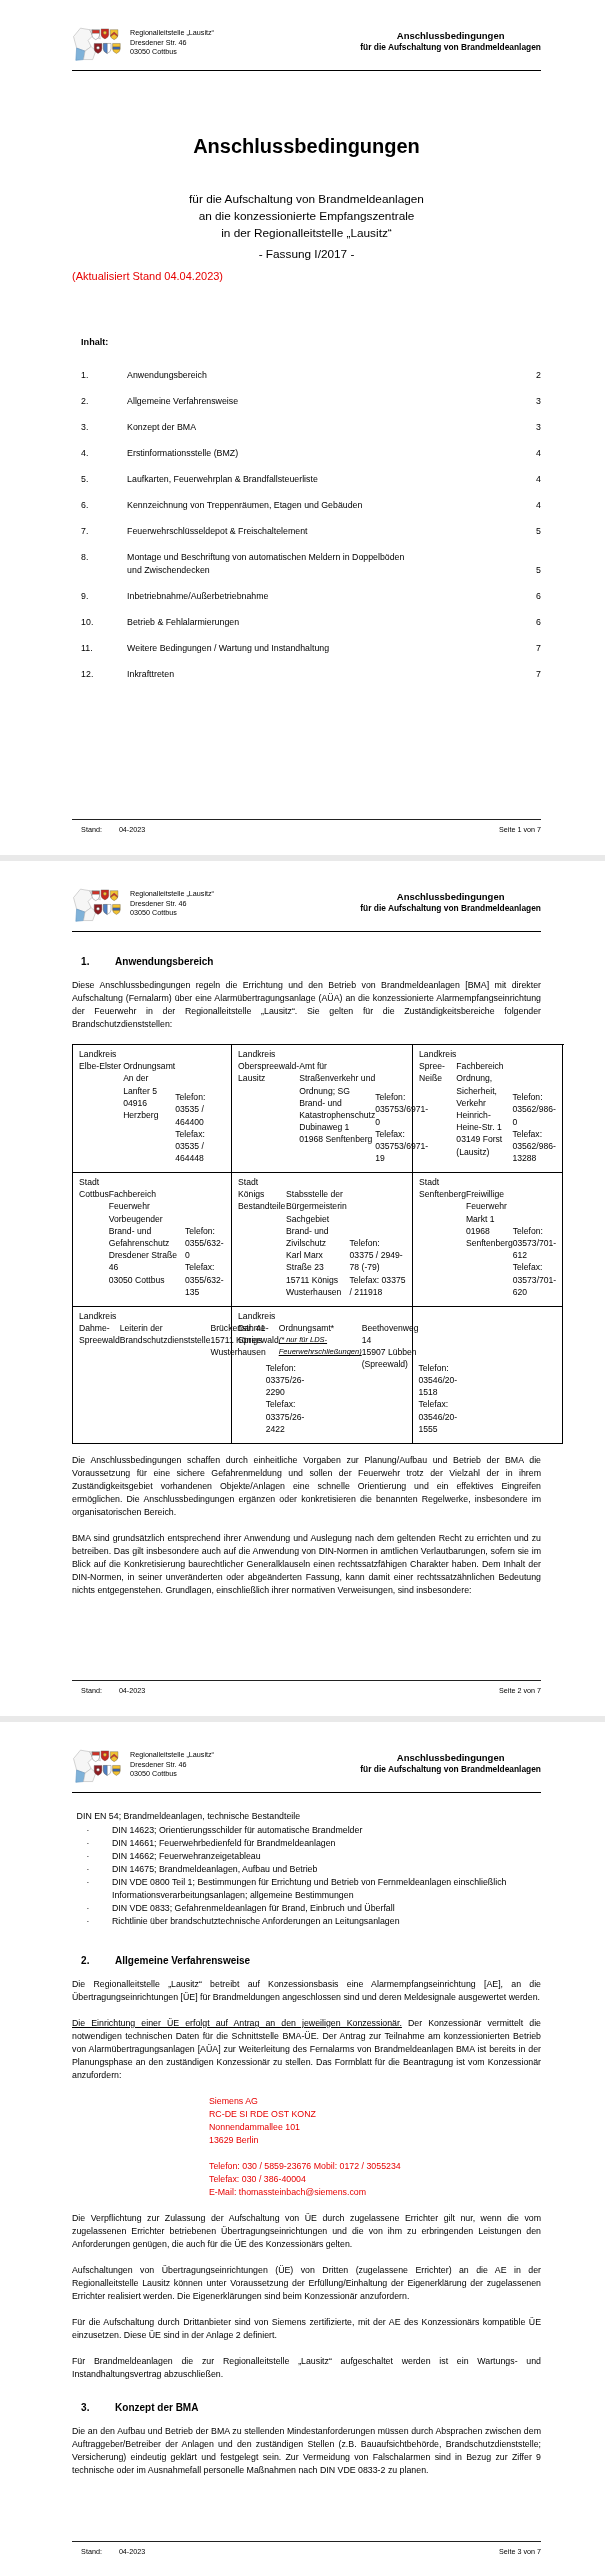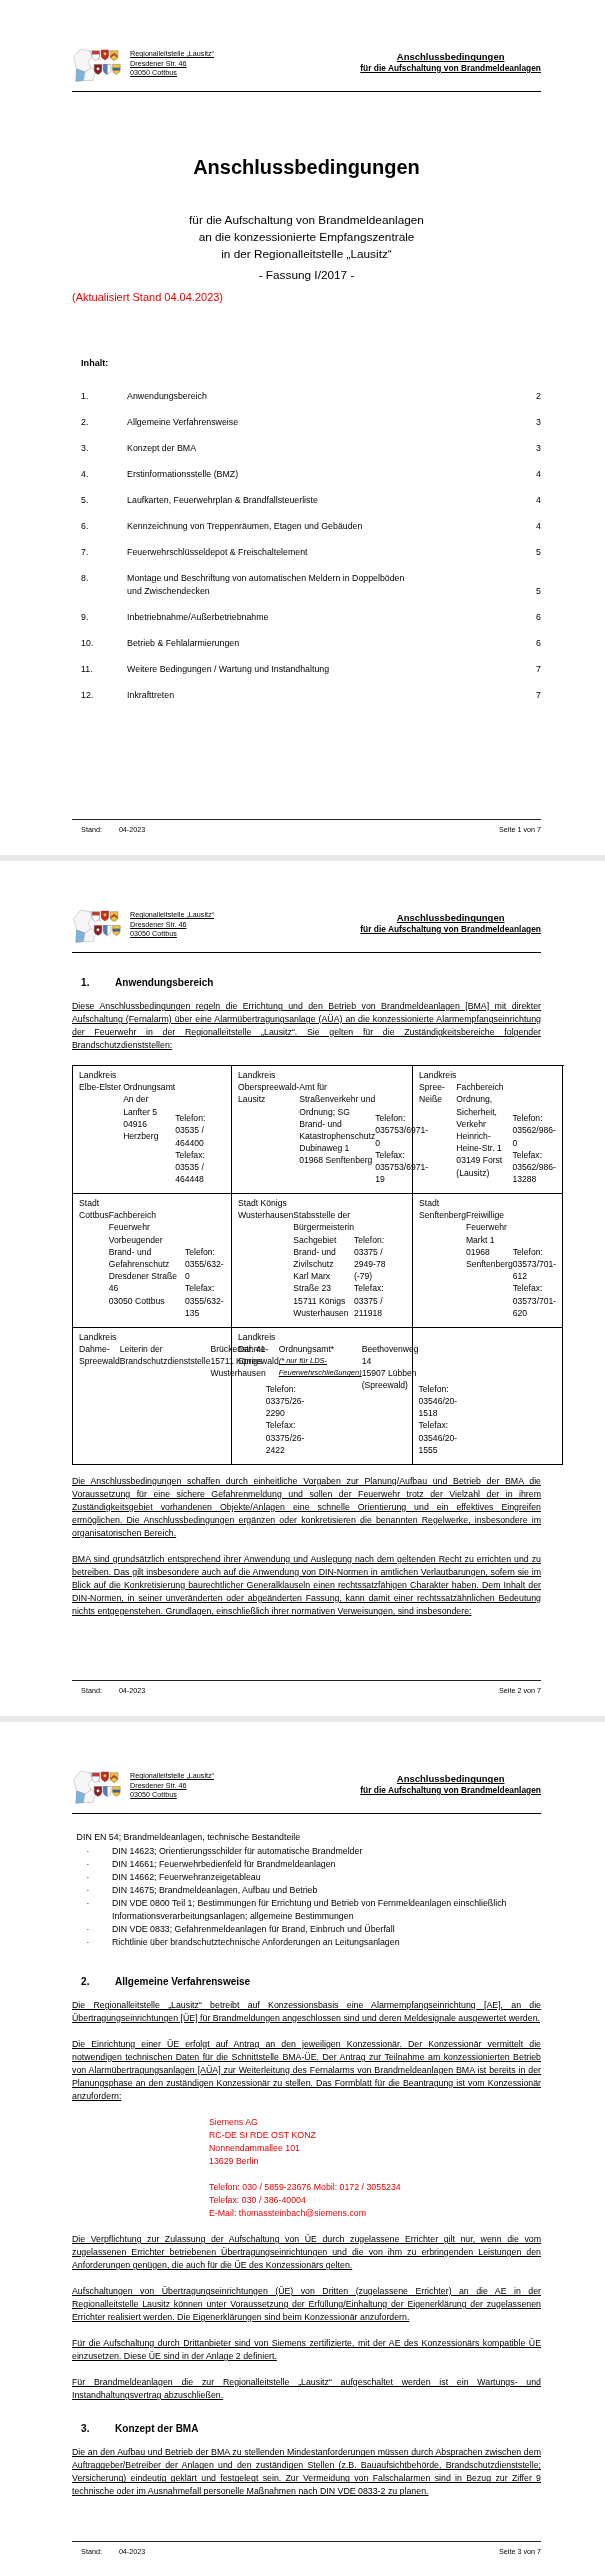--- a/index.html
+++ b/index.html
@@ -2,38 +2,38 @@
 <html lang="de" style="font-size:12.2px"><head>
 <meta charset="utf-8">
 <style>
   html,body{margin:0;padding:0;background:#e9e9e9;}
   body{width:605px;font-family:"Liberation Sans",sans-serif;color:#000;}
   .page{width:605px;height:855px;background:#fff;position:relative;
         padding:0 64px 0 72px;box-sizing:border-box;overflow:hidden;}
   .page + .page{margin-top:6.1px;}
 
   
-  .hd{display:flex;align-items:flex-start;padding-top:46px;text-decoration:underline;}
+  .hd{display:flex;align-items:flex-start;padding-top:25px;}
   .hd-logo{width:49px;height:40px;margin-right:9.1px;flex:0 0 auto;}
   .hd-org{font-size:7.2px;line-height:9.5px;padding-top:3px;}
   .hd-title{margin-left:auto;text-align:center;font-weight:bold;padding-top:5.3px;}
   .hd-title .t1{font-size:9.5px;line-height:11.4px;}
   .hd-title .t2{font-size:8.4px;line-height:10.7px;}
   .hd-rule{border-top:1.2px solid #000;margin-top:4.6px;}
 
   
   .ft{position:absolute;left:72px;right:64px;bottom:21.3px;}
   .ft-rule{border-top:1.1px solid #222;}
   .ft-row{display:flex;font-size:7.2px;padding:4.6px 0 0 9.1px;}
   .ft-val{margin-left:17px;}
   .ft-page{margin-left:auto;}
 
   
   .body{font-size:8.8px;line-height:13px;}
-  .body p{margin:1px 0 13px;text-align:justify;text-decoration:underline;}
+  .body p{margin:1px 0 13px;text-align:justify;}
   .u{text-decoration:underline;}
 
   
   .p1-title{margin-top:69px;text-align:center;font-size:20px;font-weight:bold;}
   .p1-sub{margin-top:38px;text-align:center;font-size:11.8px;line-height:17px;}
   .p1-fassung{margin-top:6px;text-align:center;font-size:11.8px;}
   .p1-note{text-align:left;font-size:11px;margin-top:9px;}
   .p1-inhalt{margin-top:53px;font-weight:bold;font-size:9.1px;padding-left:9.1px;}
   .toc{margin-top:20px;}
   .toc-row{display:grid;grid-template-columns:46px 1fr 26px;padding-left:9.1px;
@@ -304,21 +304,21 @@
               <div class="cell-line">Dresdener Straße 46</div>
               <div class="cell-line">03050 Cottbus</div>
             </div>
             <div class="cell-block cell-phones">
               <div class="cell-line">Telefon: 0355/632-0</div>
               <div class="cell-line">Telefax: 0355/632-135</div>
             </div>
           </div>
           <div class="tbl-cell c1">
             <div class="cell-block">
-              <div class="cell-line">Stadt Königs Wusterhausen</div>
+              <div class="cell-line">Stadt Königs Bestandteile</div>
             </div>
             <div class="cell-block">
               <div class="cell-line">Stabsstelle der Bürgermeisterin</div>
               <div class="cell-line">Sachgebiet Brand- und Zivilschutz</div>
               <div class="cell-line">Karl Marx Straße 23</div>
               <div class="cell-line">15711 Königs Wusterhausen</div>
             </div>
             <div class="cell-block cell-phones">
               <div class="cell-line">Telefon: 03375 / 2949-78 (-79)</div>
               <div class="cell-line">Telefax: 03375 / 211918</div>

